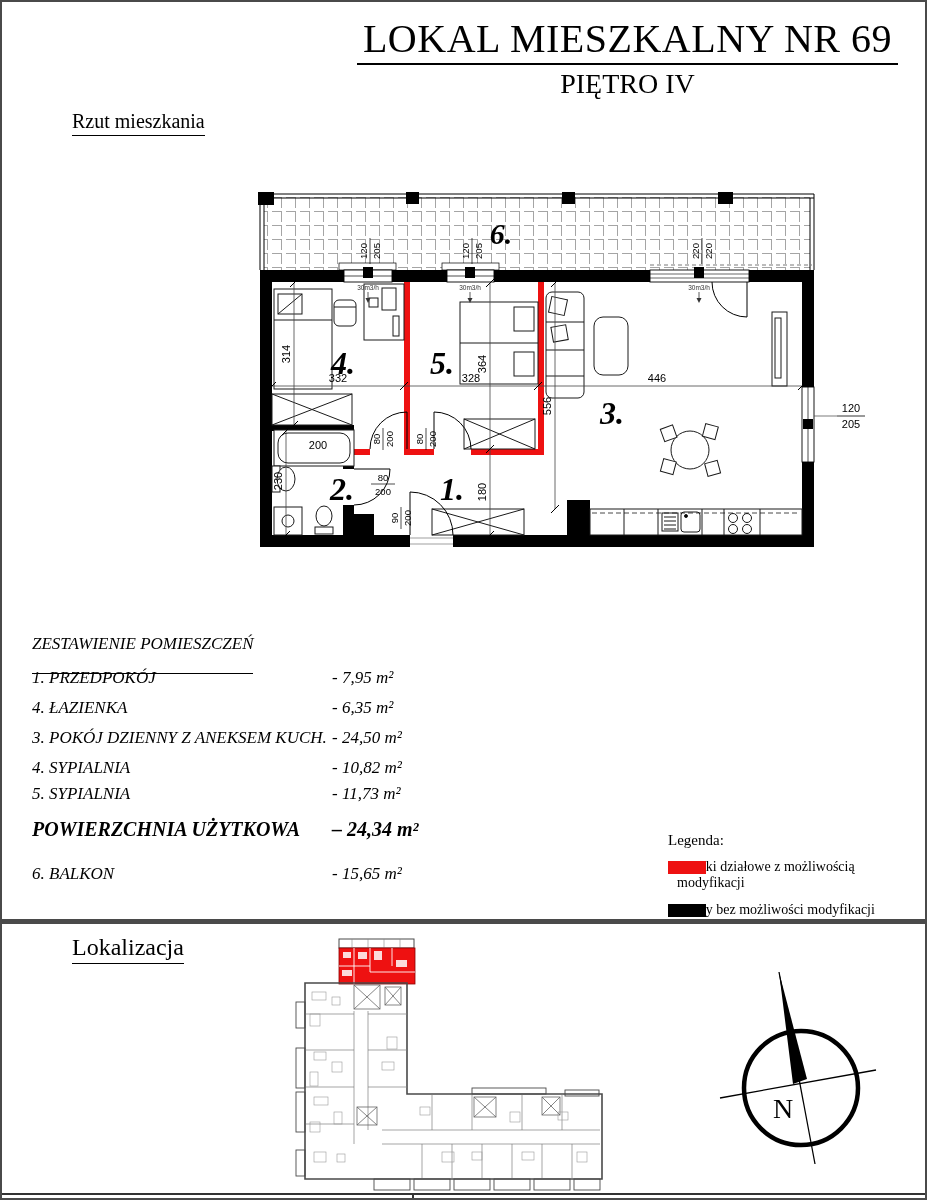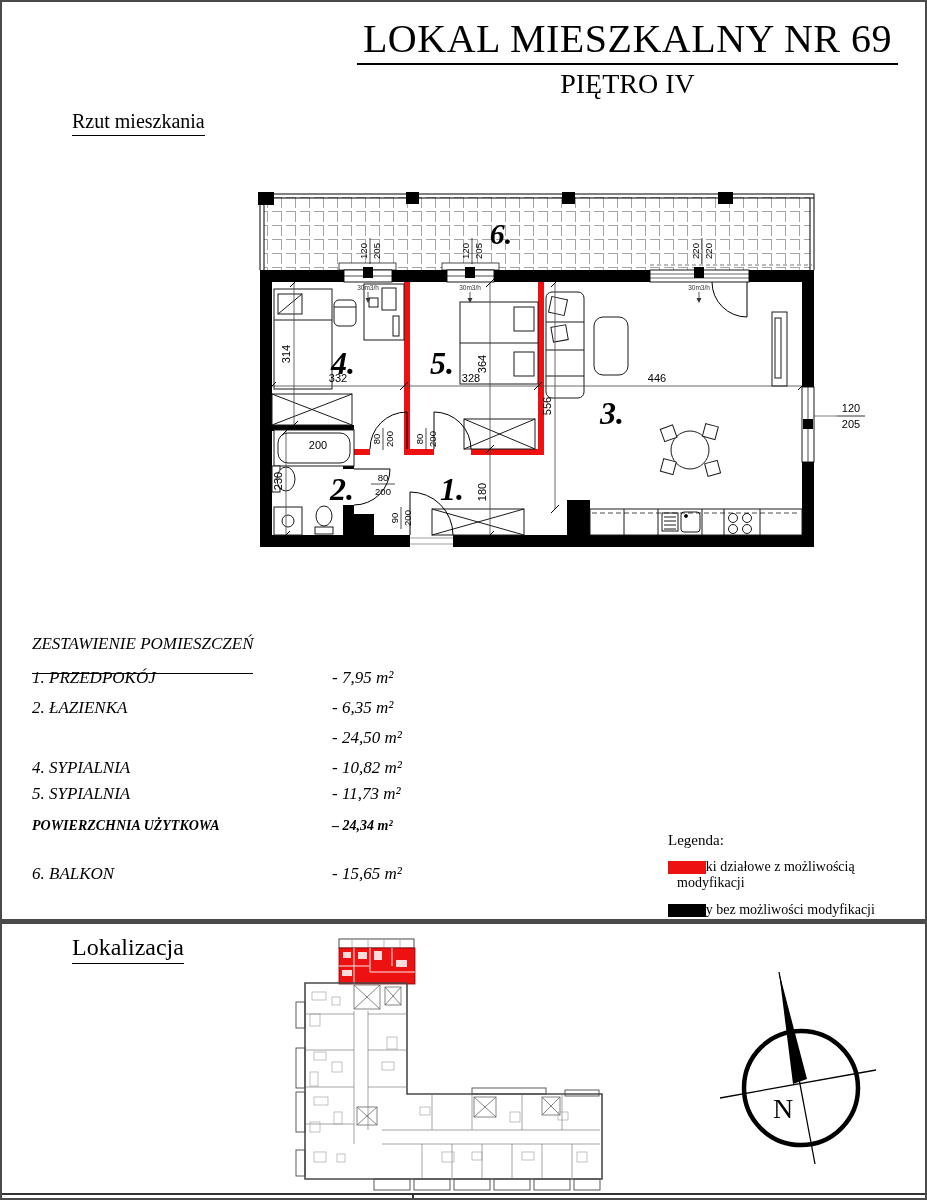--- a/index.html
+++ b/index.html
@@ -14,21 +14,21 @@
   .sec-head{position:absolute;left:38px;font-size:20px;border-bottom:1.5px solid #000;
             padding-bottom:2px;margin-left:32px;}
   #rzut{top:108px;}
   #lok{top:932px;font-size:24px;}
 
   .roomlist{position:absolute;left:30px;top:0;width:460px;font-style:italic;font-size:17px;}
   .rl-head{position:absolute;left:0;top:632px;border-bottom:1.2px solid #000;padding-bottom:19px;
            font-size:17px;}
   .rl-row{position:absolute;left:0;width:430px;white-space:nowrap;}
   .rl-val{position:absolute;left:300px;white-space:nowrap;}
-  .rl-bold{font-weight:700;font-size:14px;}
+  .rl-bold{font-weight:700;font-size:20px;}
 
   .legend{position:absolute;left:666px;top:830px;width:252px;font-size:14px;}
   .lg-title{font-size:15px;margin-bottom:10px;}
   .lg-item{display:flex;align-items:flex-start;margin-top:6px;}
   .lg-item + .lg-item{margin-top:11px;}
   .lg-sw{flex:0 0 38px;margin-top:2px;}
   .lg-txt{margin-left:9px;width:215px;line-height:1.15;}
 
   .divider{position:absolute;left:0;right:0;top:917px;height:5px;background:#4a4a4a;}
   .footer-line{position:absolute;left:0;right:0;top:1191px;height:2px;background:#333;}
@@ -361,24 +361,25 @@
     </g>
   </svg>
 
   <div class="roomlist">
     <div class="rl-head">ZESTAWIENIE POMIESZCZEŃ</div>
     <div class="rl-row" style="top:666px">
       <span>1. PRZEDPOKÓJ</span>
       <span class="rl-val">-  7,95 m²</span>
     </div>
     <div class="rl-row" style="top:696px">
-      <span>2. ŁAZIENKA</span>
+      <span>4. ŁAZIENKA</span>
       <span class="rl-val">-  6,35 m²</span>
     </div>
     <div class="rl-row" style="top:726px">
+      <span>3. POKÓJ DZIENNY Z ANEKSEM KUCH.</span>
       <span class="rl-val">-  24,50 m²</span>
     </div>
     <div class="rl-row" style="top:756px">
       <span>4. SYPIALNIA</span>
       <span class="rl-val">-  10,82 m²</span>
     </div>
     <div class="rl-row" style="top:782px">
       <span>5. SYPIALNIA</span>
       <span class="rl-val">-  11,73 m²</span>
     </div>

